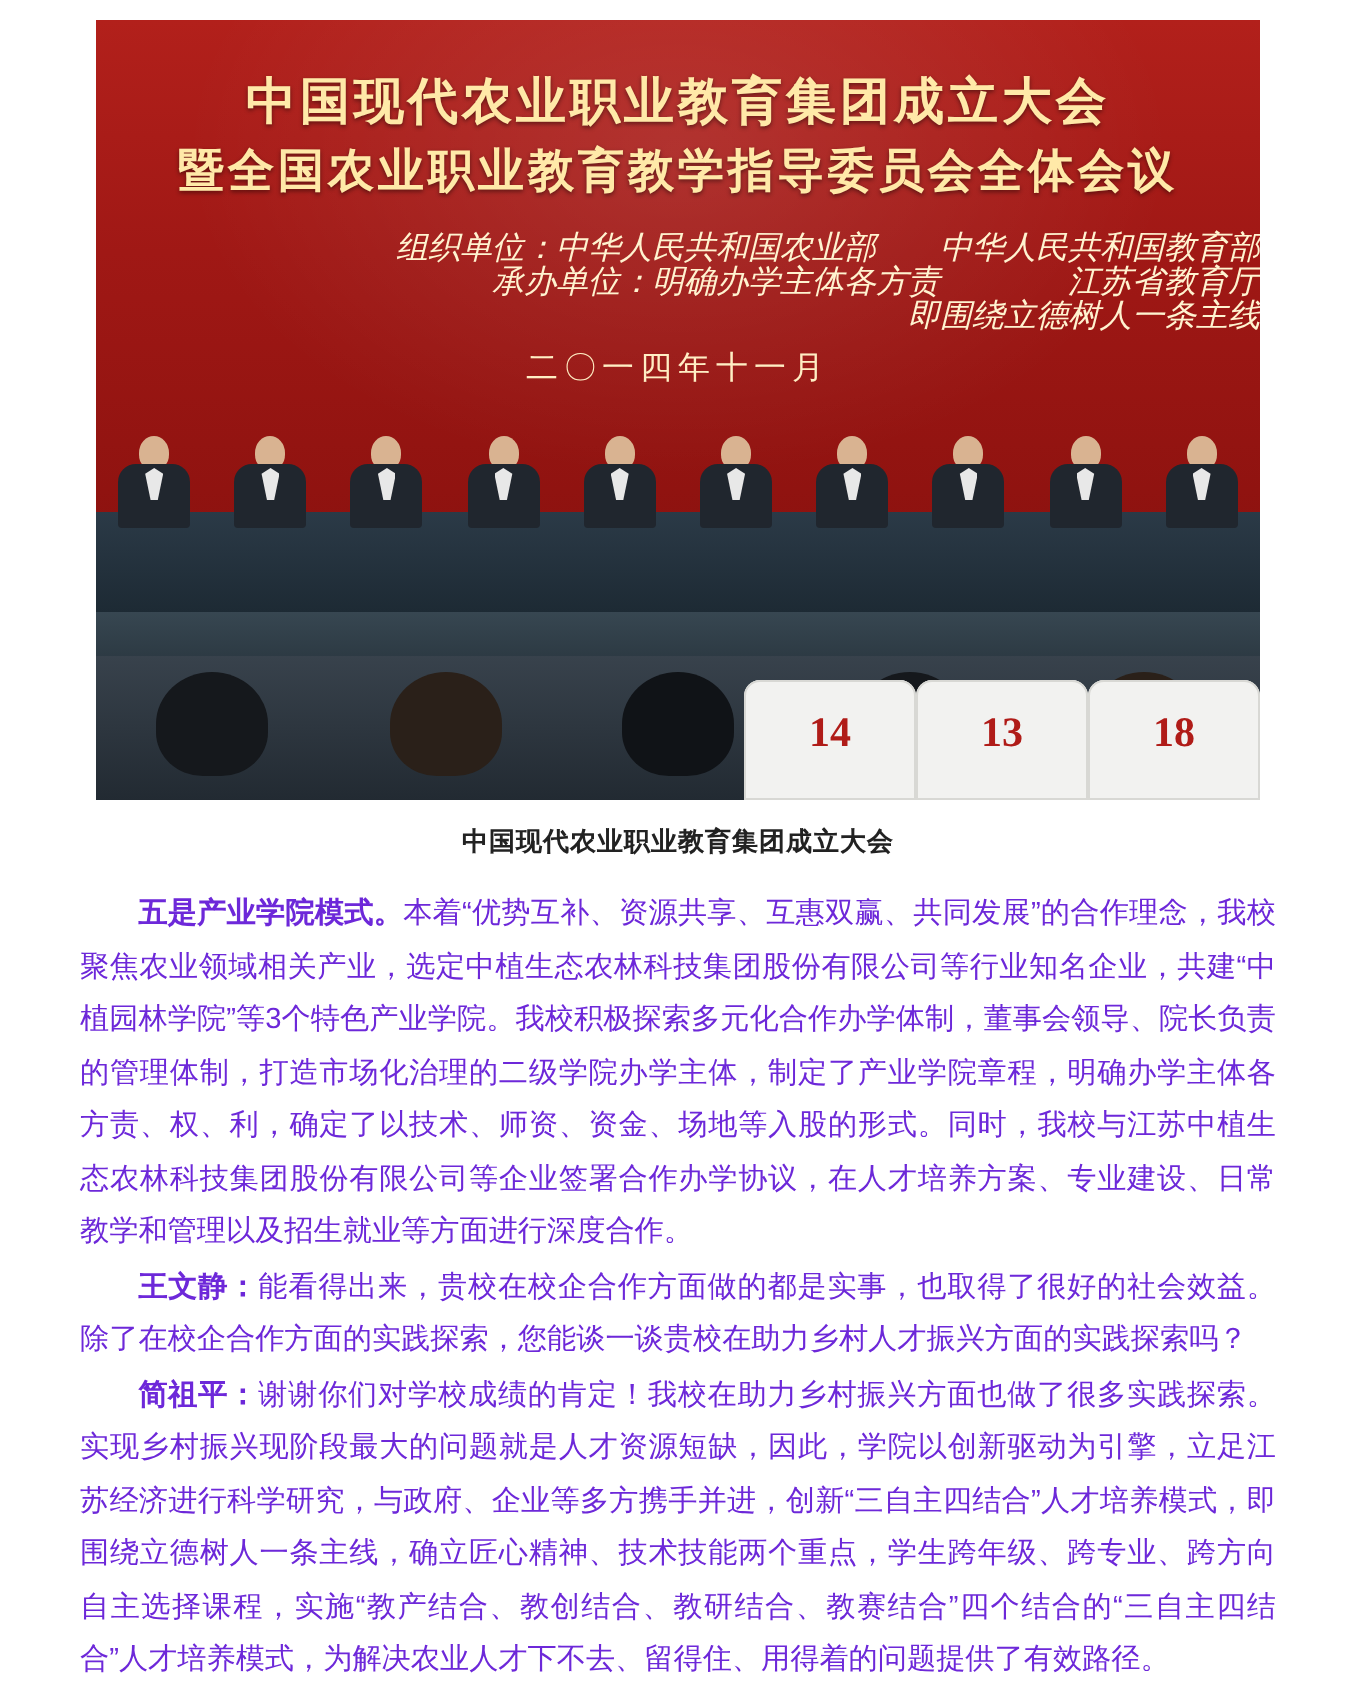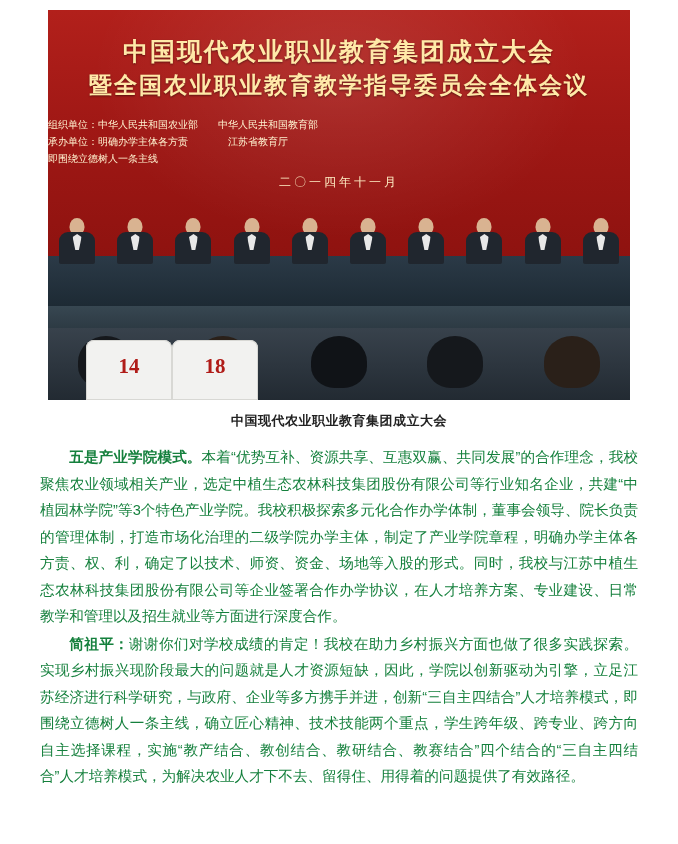--- a/index.html
+++ b/index.html
@@ -69,31 +69,32 @@
     line-height: 34px;
   }
   .banner-line2 {
     font-size: 23px;
     line-height: 34px;
     margin-top: 0;
   }
   .banner-sub {
     margin-top: 14px;
     color: #fff3d0;
-    font-size: 10px;
+    font-size: 16px;
     line-height: 17px;
-    text-align: left;
+    text-align: right;
+    font-style: italic;
   }
   .banner-sub .row {
     white-space: nowrap;
   }
   .banner-date {
     margin-top: 7px;
     color: #ffeec4;
-    font-size: 12px;
+    font-size: 16px;
     letter-spacing: 3px;
   }
   
   .stage-table {
     position: absolute;
     left: 0; right: 0;
     top: 246px;
     height: 50px;
     background: linear-gradient(180deg, #2b3a47 0%, #1d2a34 100%);
     z-index: 4;
@@ -161,23 +162,22 @@
     background: linear-gradient(180deg, #38424c 0%, #222a32 100%);
     z-index: 6;
     overflow: hidden;
   }
   .chairs {
     position: absolute;
     left: 0; right: 0;
     bottom: 0;
     height: 62px;
     display: flex;
-    justify-content: flex-start;
+    justify-content: flex-end;
     align-items: flex-end;
-    margin-left: 38px;
   }
   .chair {
     width: 86px;
     height: 60px;
     background: #f2f2f0;
     border-radius: 8px 8px 0 0;
     position: relative;
     box-shadow: inset 0 0 0 1px #d8d8d4;
   }
   .chair .num {
@@ -216,21 +216,21 @@
     font-weight: bold;
     color: #222;
     letter-spacing: .5px;
   }
 
   
   .body-text {
     margin: 14px 40px 0 40px;
     font-size: 14.6px;
     line-height: 26.5px;
-    color: #15803d;
+    color: #6d28d9;
     text-align: justify;
     text-justify: inter-ideograph;
   }
   .para {
     margin: 0 0 1px 0;
     text-indent: 2em;
   }
   .para b {
     font-weight: bold;
   }
@@ -321,32 +321,38 @@
           <div class="head-blob b2"></div>
           <div class="head-blob b3"></div>
           <div class="head-blob"></div>
           <div class="head-blob b2"></div>
         </div>
         <div class="chairs">
           <div class="chair">
             <div class="num">14</div>
           </div>
           <div class="chair">
+            <div class="num">13</div>
+          </div>
+          <div class="chair">
             <div class="num">18</div>
           </div>
         </div>
       </div>
 
     </div>
   </div>
 
   <div class="caption">中国现代农业职业教育集团成立大会</div>
 
   <div class="body-text">
     <p class="para">
       <b class="speaker">五是产业学院模式。</b><span>本着“优势互补、资源共享、互惠双赢、共同发展”的合作理念，我校聚焦农业领域相关产业，选定中植生态农林科技集团股份有限公司等行业知名企业，共建“中植园林学院”等3个特色产业学院。我校积极探索多元化合作办学体制，董事会领导、院长负责的管理体制，打造市场化治理的二级学院办学主体，制定了产业学院章程，明确办学主体各方责、权、利，确定了以技术、师资、资金、场地等入股的形式。同时，我校与江苏中植生态农林科技集团股份有限公司等企业签署合作办学协议，在人才培养方案、专业建设、日常教学和管理以及招生就业等方面进行深度合作。</span>
     </p>
     <p class="para">
+      <b class="speaker">王文静：</b><span>能看得出来，贵校在校企合作方面做的都是实事，也取得了很好的社会效益。除了在校企合作方面的实践探索，您能谈一谈贵校在助力乡村人才振兴方面的实践探索吗？</span>
+    </p>
+    <p class="para">
       <b class="speaker">简祖平：</b><span>谢谢你们对学校成绩的肯定！我校在助力乡村振兴方面也做了很多实践探索。实现乡村振兴现阶段最大的问题就是人才资源短缺，因此，学院以创新驱动为引擎，立足江苏经济进行科学研究，与政府、企业等多方携手并进，创新“三自主四结合”人才培养模式，即围绕立德树人一条主线，确立匠心精神、技术技能两个重点，学生跨年级、跨专业、跨方向自主选择课程，实施“教产结合、教创结合、教研结合、教赛结合”四个结合的“三自主四结合”人才培养模式，为解决农业人才下不去、留得住、用得着的问题提供了有效路径。</span>
     </p>
   </div>
 
 </div>
 
 </body></html>

